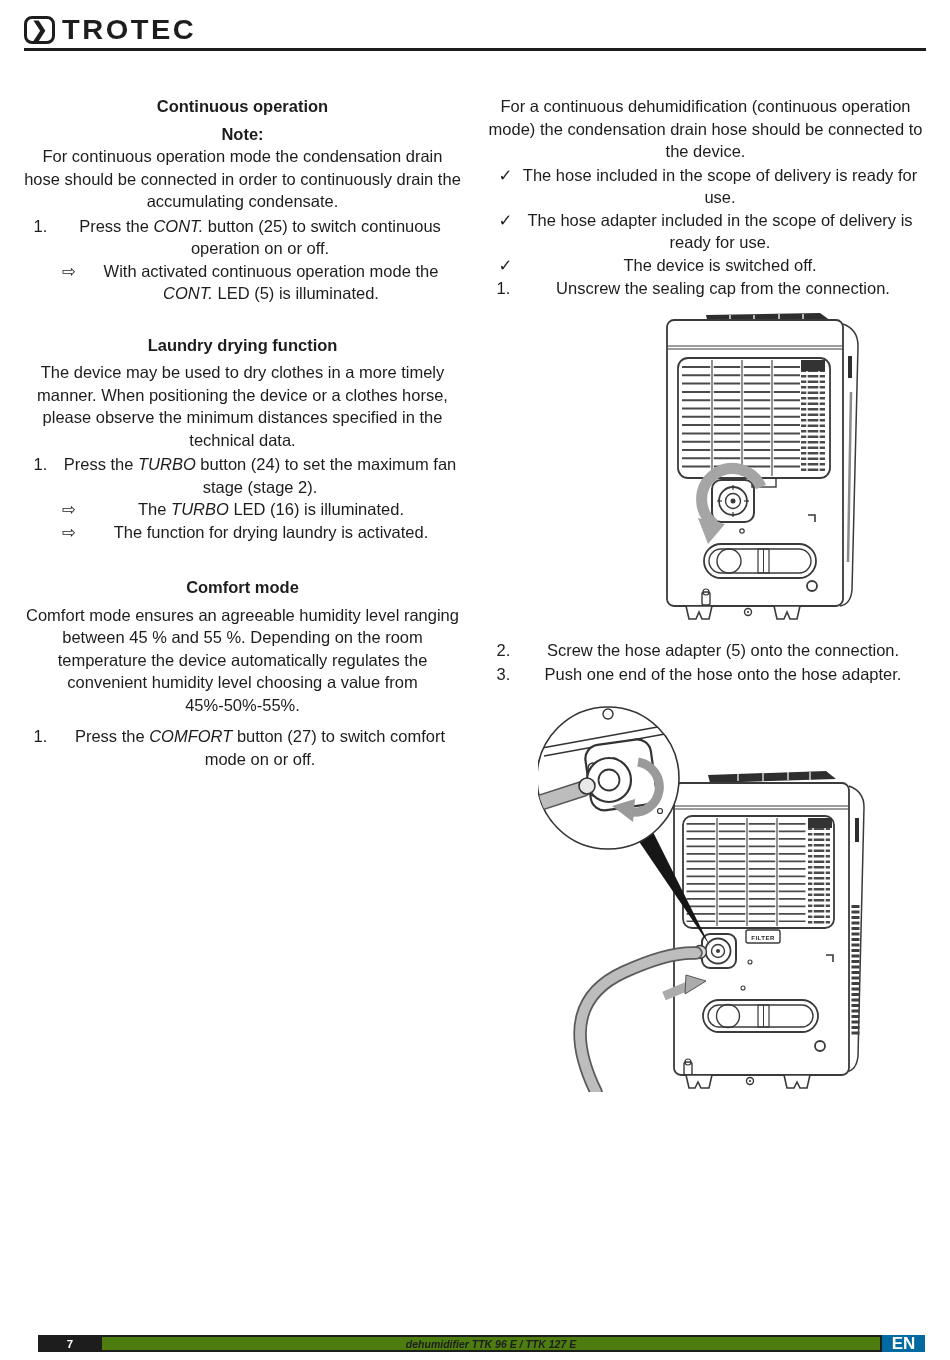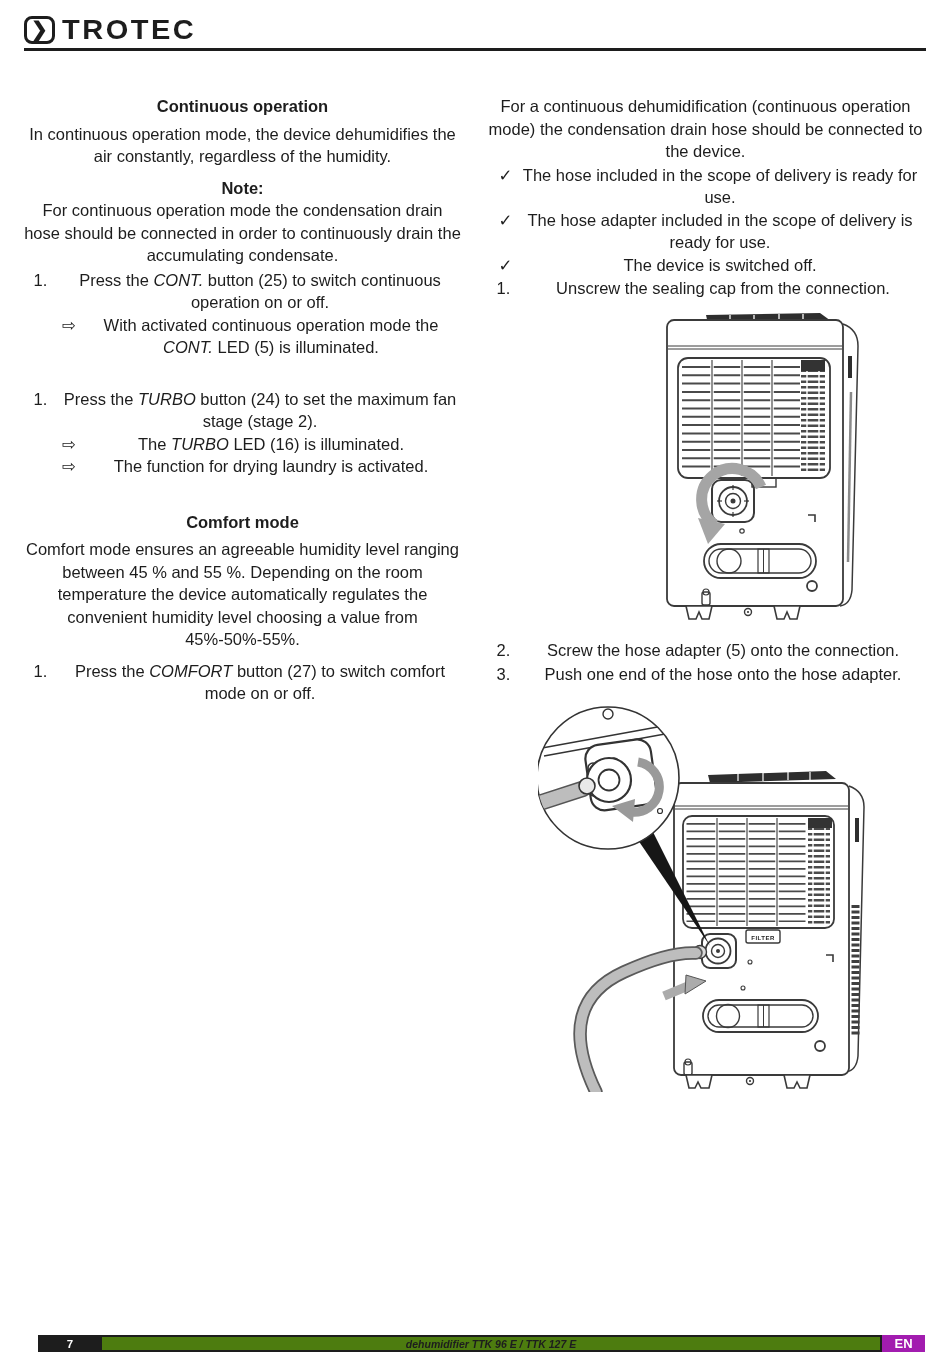--- a/index.html
+++ b/index.html
@@ -46,21 +46,21 @@
   .footer .pageno {
     flex:none; width:64px; background:#1d1d1d; color:#fff; font-size:11.5px; font-weight:bold;
     display:flex; align-items:center; justify-content:center;
   }
   .footer .doctitle {
     flex:1; border:2px solid #1d1d1d; border-left:none; background:#4d7c0f;
     display:flex; align-items:center; justify-content:center;
     font-style:italic; font-size:10.5px; font-weight:bold;
   }
   .footer .lang {
-    flex:none; width:43px; background:#a21caf; color:#fff; font-size:13px; font-weight:bold;
+    flex:none; width:43px; background:#0369a1; color:#fff; font-size:17px; font-weight:bold;
     display:flex; align-items:center; justify-content:center;
   }
 </style>
 </head>
 <body>
 
 <div class="page">
 
   <div class="header">
     <div class="logo-row">
@@ -71,34 +71,35 @@
     </div>
   </div>
   <div class="rule"></div>
 
   <div class="cols">
 
     <div class="col">
 
       <div>
         <h3>Continuous operation</h3>
-        <p>In continuous operation mode, the device dehumidifies the air constantly, regardless of the humidity.</p>
         <p class="note-label">Note:</p>
         <p style="margin-bottom:2px;">For continuous operation mode the condensation drain hose should be connected in order to continuously drain the accumulating condensate.</p>
         <div class="step">
           <span class="no">1.</span>
           <span class="txt"><span>Press the </span><em>CONT.</em><span> button (25) to switch continuous operation on or off.</span></span>
         </div>
         <div class="substep">
           <span class="arr">⇨</span>
           <span class="txt"><span>With activated continuous operation mode the </span><em>CONT.</em><span> LED (5) is illuminated.</span></span>
         </div>
       </div>
 
       <div class="sec2">
+        <h3>Laundry drying function</h3>
+        <p style="margin-bottom:2px;">The device may be used to dry clothes in a more timely manner. When positioning the device or a clothes horse, please observe the minimum distances specified in the technical data.</p>
         <div class="step">
           <span class="no">1.</span>
           <span class="txt"><span>Press the </span><em>TURBO</em><span> button (24) to set the maximum fan stage (stage 2).</span></span>
         </div>
         <div class="substep">
           <span class="arr">⇨</span>
           <span class="txt"><span>The </span><em>TURBO</em><span> LED (16) is illuminated.</span></span>
         </div>
         <div class="substep">
           <span class="arr">⇨</span>

